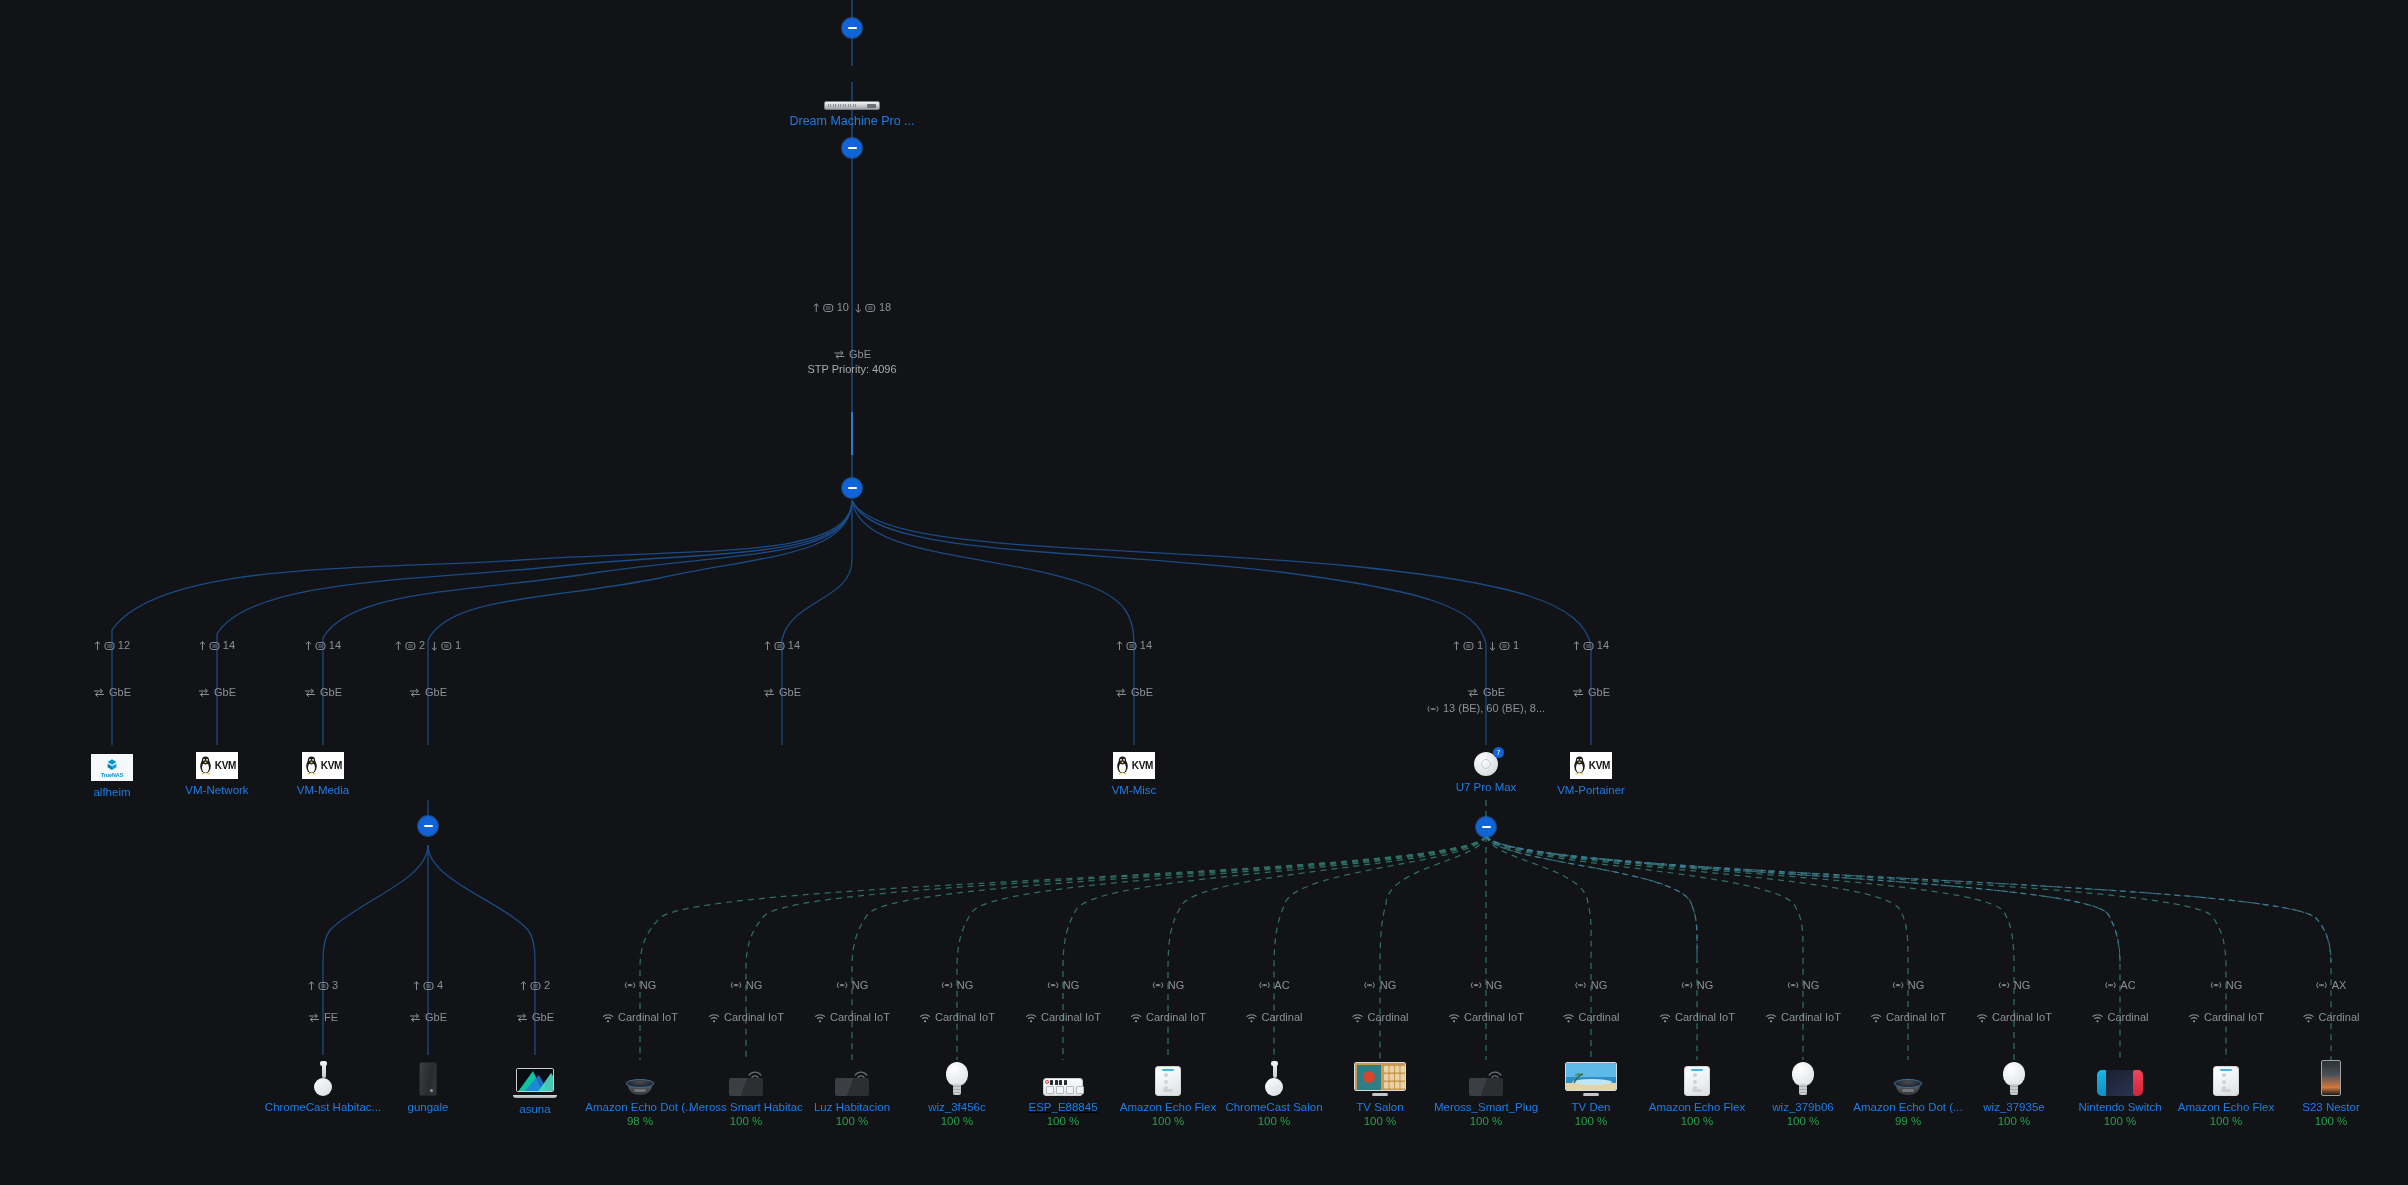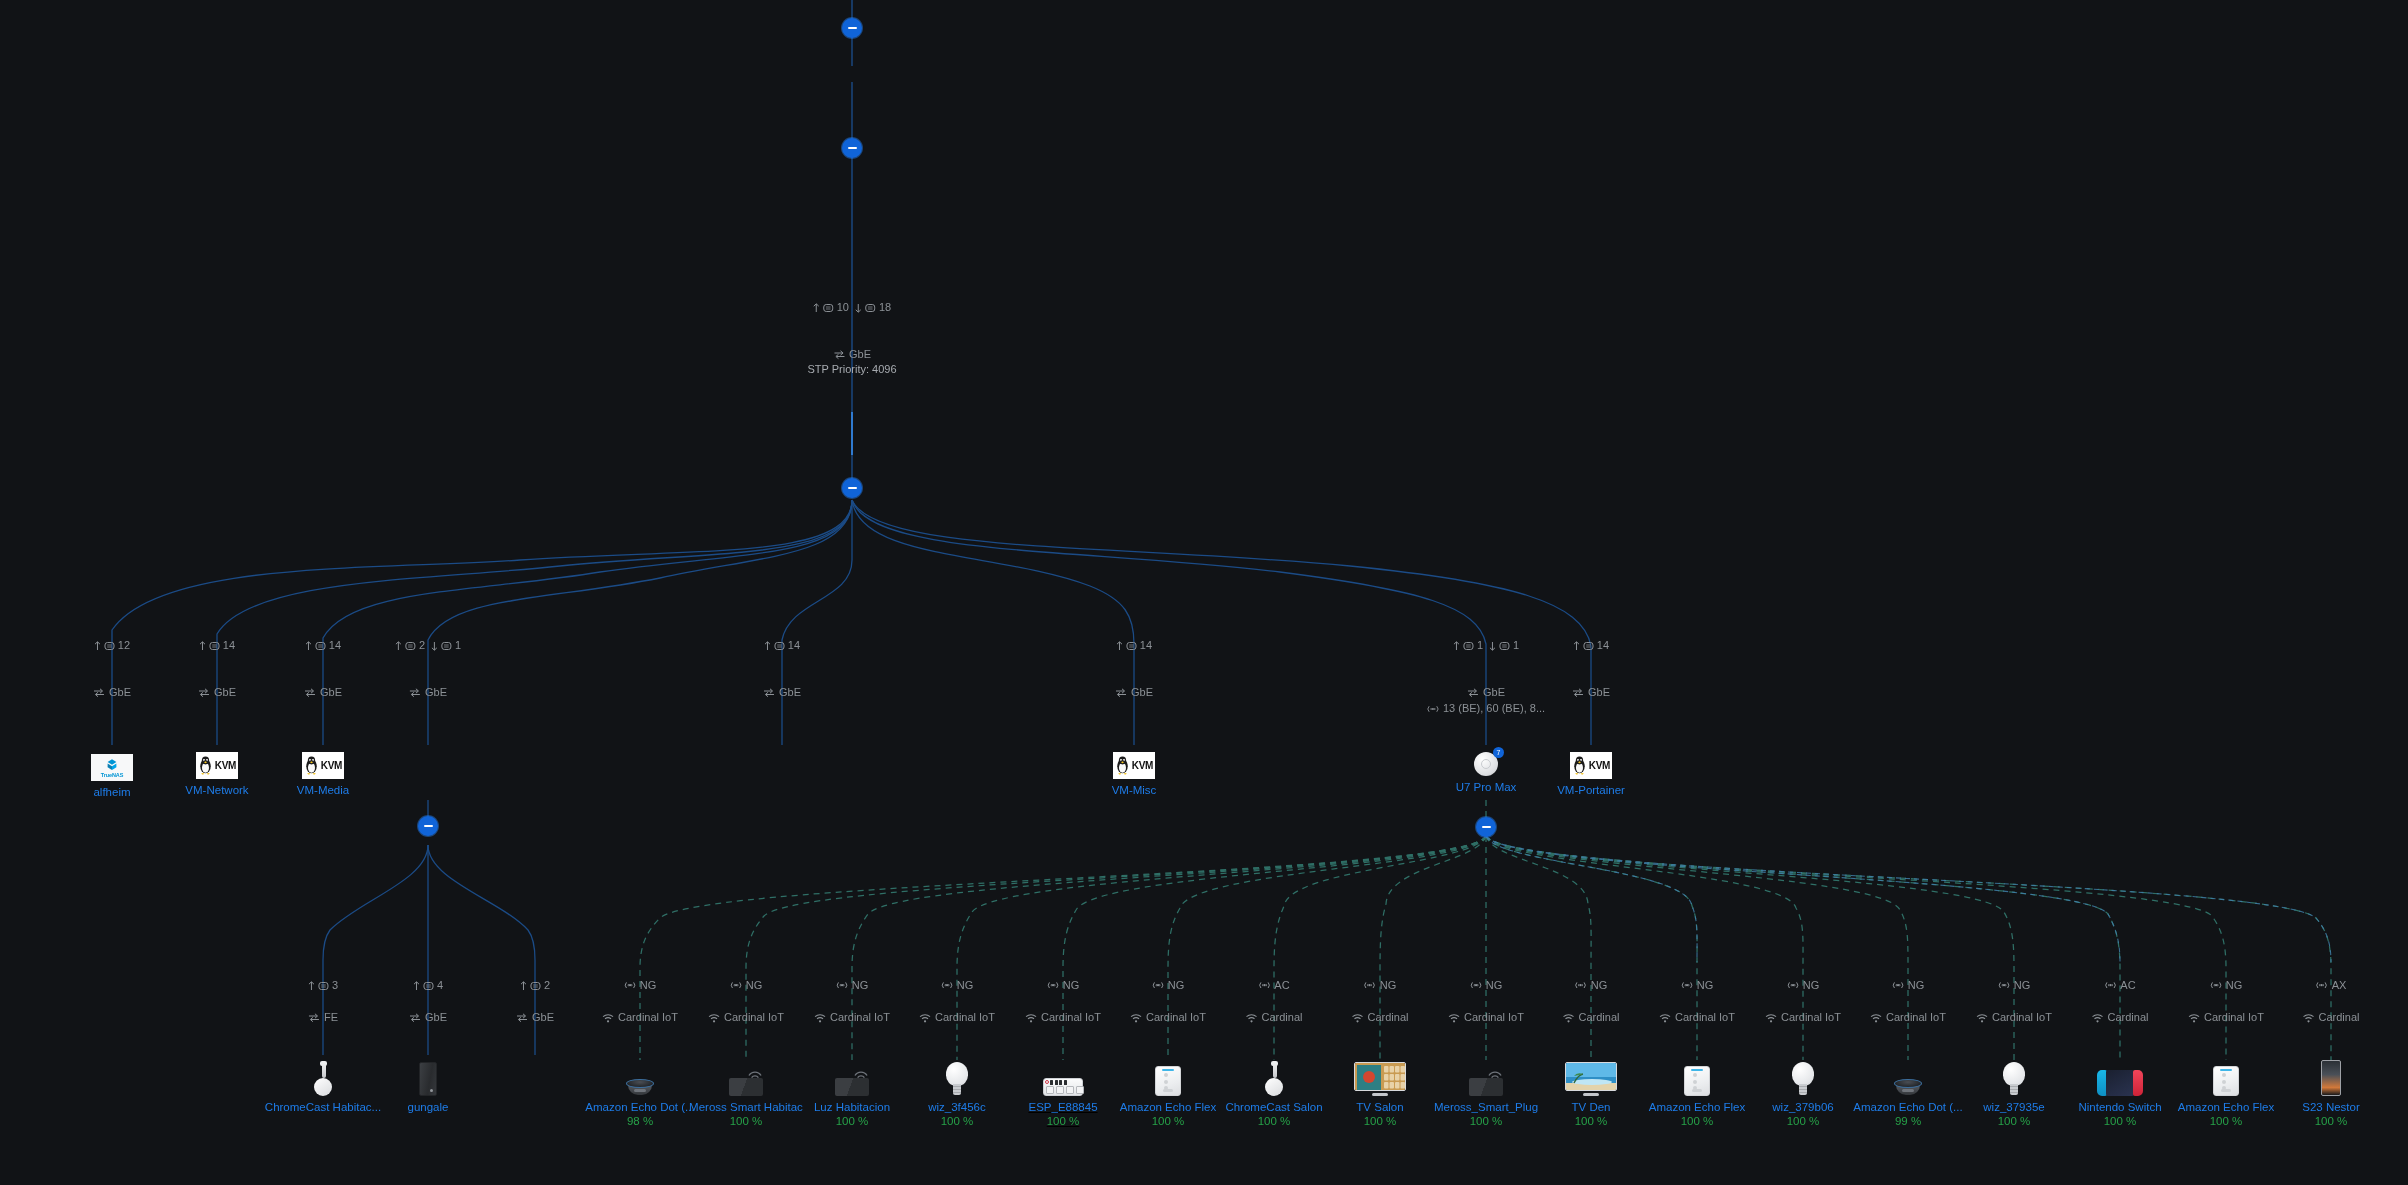--- a/index.html
+++ b/index.html
@@ -271,20 +271,28 @@
     </g>
     <g stroke="#3f7fa8" stroke-width="1.1" fill="none" stroke-dasharray="5 4" opacity=".85">
       <path d="M1486 836 C1496 864 1686 868 1692 906 C1698 920 1697 934 1697 962"></path>
       <path d="M1486 836 C1504 872 2078 876 2108 914 C2116 928 2120 942 2120 962"></path>
       <path d="M1486 836 C1508 876 2274 880 2316 918 C2328 932 2331 946 2331 962"></path>
     </g>
   </svg>
 
   <div class="collapse" style="left:852px;top:28px"></div>
 
+  <div class="node" style="left:852px;top:64px">
+    <div class="icon-wrap">
+      <div class="rackdev">
+          <div class="vents"></div>
+        </div>
+    </div>
+    <div class="label big">Dream Machine Pro ...</div>
+  </div>
 
   <div class="collapse" style="left:852px;top:148px"></div>
 
   <div class="linkinfo" style="left:852px;top:300px">
     <div class="row wide">
       <span class="seg">
         <svg class="glyph" width="7" height="10" viewBox="0 0 7 10">
             <path d="M3.5 1 L3.5 9 M1 3.2 L3.5 .8 L6 3.2" stroke="#8c9196" stroke-width="1" fill="none"></path>
           </svg>
         <svg class="glyph" width="11" height="11" viewBox="0 0 11 11">
@@ -689,20 +697,36 @@
           <div class="cc-body"></div>
       </div>
     </div>
     <div class="label">ChromeCast Habitac...</div>
   </div>
   <div class="node" style="left:428px;top:1050px">
     <div class="icon-wrap">
       <div class="tower"></div>
     </div>
     <div class="label">gungale</div>
+  </div>
+  <div class="node" style="left:535px;top:1052px">
+    <div class="icon-wrap">
+      <div class="laptop">
+        <div class="scr">
+          <svg width="38" height="24" viewBox="0 0 38 24">
+            <rect width="38" height="24" fill="#0a0d12"></rect>
+            <path d="M0 24 L16 2 L26 24 Z" fill="#11c2a0"></path>
+            <path d="M6 24 L22 6 L32 24 Z" fill="#1f7fe0" opacity=".85"></path>
+            <path d="M20 24 L34 4 L38 10 L38 24 Z" fill="#4ddbc3" opacity=".9"></path>
+          </svg>
+        </div>
+        <div class="base"></div>
+      </div>
+    </div>
+    <div class="label">asuna</div>
   </div>
 
   <div id="wifi-layer">
       <div class="linkinfo" style="left: 640px; top: 978px;">
         <div class="row">
           <svg class="glyph" width="12" height="11" viewBox="0 0 12 11">
             <path d="M2.4 2.4 A4.2 4.2 0 0 0 2.4 8 M9.6 2.4 A4.2 4.2 0 0 1 9.6 8" stroke="#8c9196" stroke-width="1" fill="none"></path>
             <path d="M4.4 4.2 A2.1 2.1 0 0 0 4.4 6.2 M7.6 4.2 A2.1 2.1 0 0 1 7.6 6.2" stroke="#8c9196" stroke-width="1" fill="none"></path>
             <circle cx="6" cy="5.2" r="1.1" fill="#8c9196"></circle>
           </svg>

